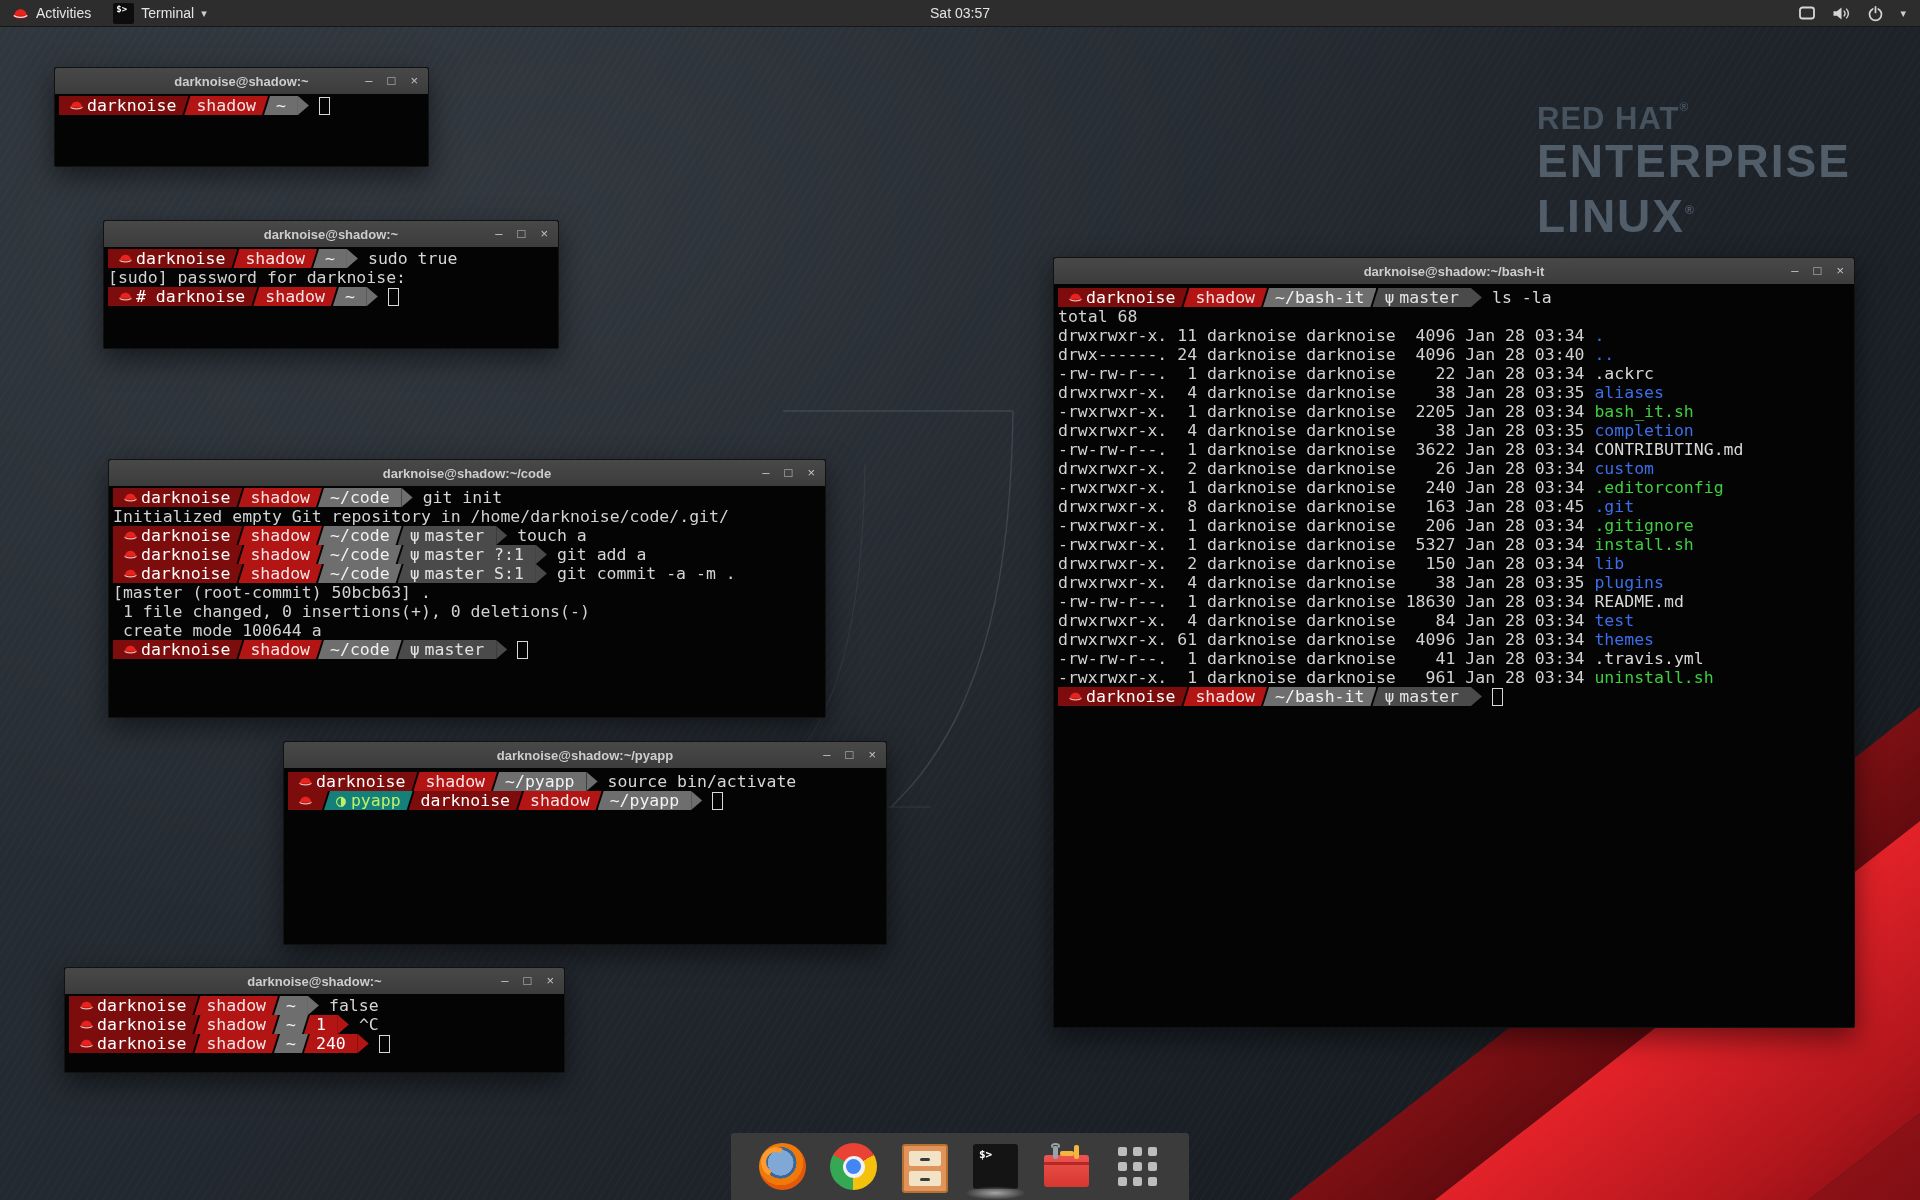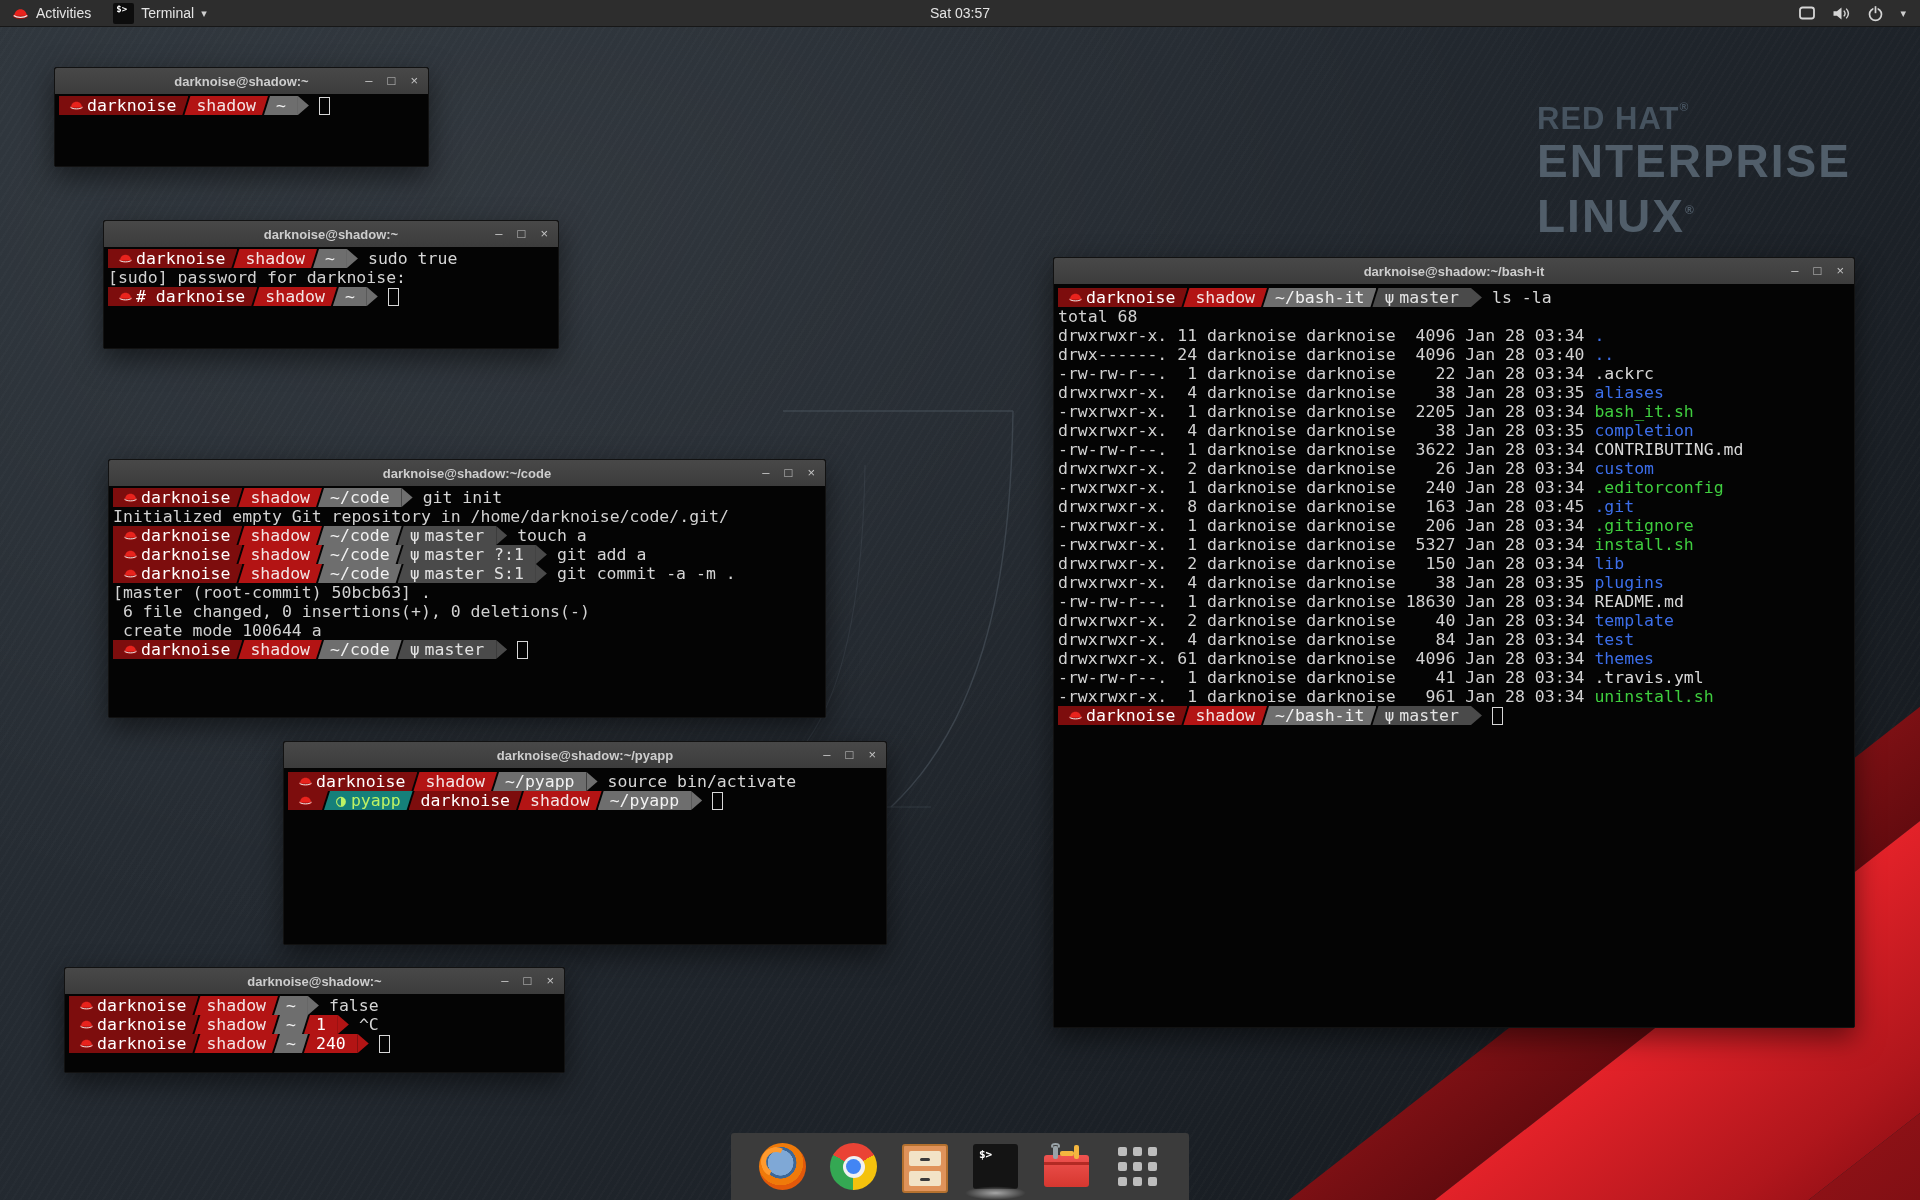--- a/index.html
+++ b/index.html
@@ -238,21 +238,21 @@
     <ellipse cx="9" cy="9" rx="8" ry="3.2" fill="#9c100d"></ellipse>
     <path d="M2.5 9 C2.5 4.5 5.5 2 9 2 C12.5 2 15.5 4.5 15.5 9" fill="#e8231d"></path>
     <path d="M1.8 8.6 c3 2.6 11.4 2.6 14.4 0" fill="none" stroke="#eceaea" stroke-width="1.2"></path>
   </svg>darknoise</span><span class="seg sg-host">shadow</span><span class="seg sg-path">~/code</span><span class="seg sg-branch seg-last"><span class="seg-ic">ψ</span>master ?:1</span><span class="parrow sg-branch"></span><span class="cmd">git add a</span></div>
       <div class="tline"><span class="seg sg-user seg-first"><svg class="hat" width="15" height="11" viewBox="0 0 18 13">
     <ellipse cx="9" cy="9" rx="8" ry="3.2" fill="#9c100d"></ellipse>
     <path d="M2.5 9 C2.5 4.5 5.5 2 9 2 C12.5 2 15.5 4.5 15.5 9" fill="#e8231d"></path>
     <path d="M1.8 8.6 c3 2.6 11.4 2.6 14.4 0" fill="none" stroke="#eceaea" stroke-width="1.2"></path>
   </svg>darknoise</span><span class="seg sg-host">shadow</span><span class="seg sg-path">~/code</span><span class="seg sg-branch seg-last"><span class="seg-ic">ψ</span>master S:1</span><span class="parrow sg-branch"></span><span class="cmd">git commit -a -m .</span></div>
       <div class="tline">[master (root-commit) 50bcb63] .</div>
-      <div class="tline"> 6 file changed, 0 insertions(+), 0 deletions(-)</div>
+      <div class="tline"> 1 file changed, 0 insertions(+), 0 deletions(-)</div>
       <div class="tline"> create mode 100644 a</div>
       <div class="tline"><span class="seg sg-user seg-first"><svg class="hat" width="15" height="11" viewBox="0 0 18 13">
     <ellipse cx="9" cy="9" rx="8" ry="3.2" fill="#9c100d"></ellipse>
     <path d="M2.5 9 C2.5 4.5 5.5 2 9 2 C12.5 2 15.5 4.5 15.5 9" fill="#e8231d"></path>
     <path d="M1.8 8.6 c3 2.6 11.4 2.6 14.4 0" fill="none" stroke="#eceaea" stroke-width="1.2"></path>
   </svg>darknoise</span><span class="seg sg-host">shadow</span><span class="seg sg-path">~/code</span><span class="seg sg-branch seg-last"><span class="seg-ic">ψ</span>master</span><span class="parrow sg-branch"></span><span class="cursor"></span></div>
     </div>
 </div>
 
 <div class="term-win" style="left:283px;top:741px;width:602px;height:202px">
@@ -330,21 +330,20 @@
       <div class="tline">drwxrwxr-x.  4 darknoise darknoise    38 Jan 28 03:35 <span class="nm-dir">completion</span></div>
       <div class="tline">-rw-rw-r--.  1 darknoise darknoise  3622 Jan 28 03:34 <span class="nm-file">CONTRIBUTING.md</span></div>
       <div class="tline">drwxrwxr-x.  2 darknoise darknoise    26 Jan 28 03:34 <span class="nm-dir">custom</span></div>
       <div class="tline">-rwxrwxr-x.  1 darknoise darknoise   240 Jan 28 03:34 <span class="nm-exec">.editorconfig</span></div>
       <div class="tline">drwxrwxr-x.  8 darknoise darknoise   163 Jan 28 03:45 <span class="nm-dir">.git</span></div>
       <div class="tline">-rwxrwxr-x.  1 darknoise darknoise   206 Jan 28 03:34 <span class="nm-exec">.gitignore</span></div>
       <div class="tline">-rwxrwxr-x.  1 darknoise darknoise  5327 Jan 28 03:34 <span class="nm-exec">install.sh</span></div>
       <div class="tline">drwxrwxr-x.  2 darknoise darknoise   150 Jan 28 03:34 <span class="nm-dir">lib</span></div>
       <div class="tline">drwxrwxr-x.  4 darknoise darknoise    38 Jan 28 03:35 <span class="nm-dir">plugins</span></div>
       <div class="tline">-rw-rw-r--.  1 darknoise darknoise 18630 Jan 28 03:34 <span class="nm-file">README.md</span></div>
-      <div class="tline">drwxrwxr-x.  2 darknoise darknoise    40 Jan 28 03:34 <span class="nm-dir">template</span></div>
       <div class="tline">drwxrwxr-x.  4 darknoise darknoise    84 Jan 28 03:34 <span class="nm-dir">test</span></div>
       <div class="tline">drwxrwxr-x. 61 darknoise darknoise  4096 Jan 28 03:34 <span class="nm-dir">themes</span></div>
       <div class="tline">-rw-rw-r--.  1 darknoise darknoise    41 Jan 28 03:34 <span class="nm-file">.travis.yml</span></div>
       <div class="tline">-rwxrwxr-x.  1 darknoise darknoise   961 Jan 28 03:34 <span class="nm-exec">uninstall.sh</span></div>
       <div class="tline"><span class="seg sg-user seg-first"><svg class="hat" width="15" height="11" viewBox="0 0 18 13">
     <ellipse cx="9" cy="9" rx="8" ry="3.2" fill="#9c100d"></ellipse>
     <path d="M2.5 9 C2.5 4.5 5.5 2 9 2 C12.5 2 15.5 4.5 15.5 9" fill="#e8231d"></path>
     <path d="M1.8 8.6 c3 2.6 11.4 2.6 14.4 0" fill="none" stroke="#eceaea" stroke-width="1.2"></path>
   </svg>darknoise</span><span class="seg sg-host">shadow</span><span class="seg sg-path">~/bash-it</span><span class="seg sg-branch seg-last"><span class="seg-ic">ψ</span>master</span><span class="parrow sg-branch"></span><span class="cursor"></span></div>
     </div>

